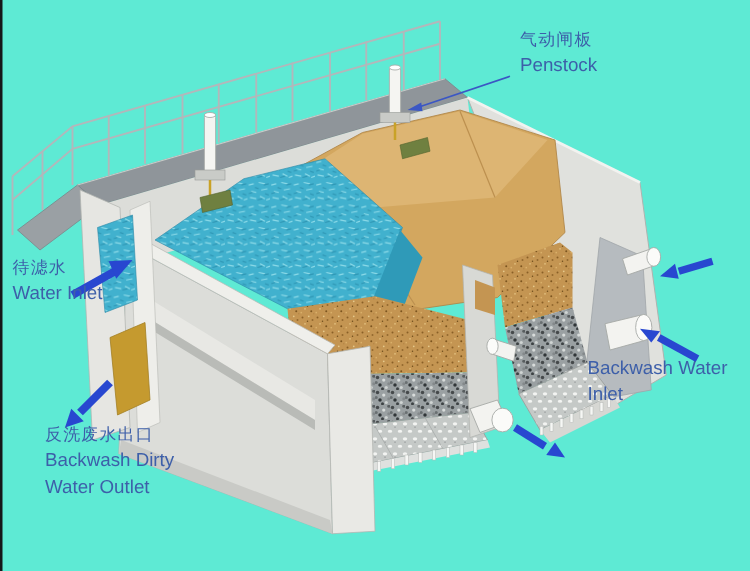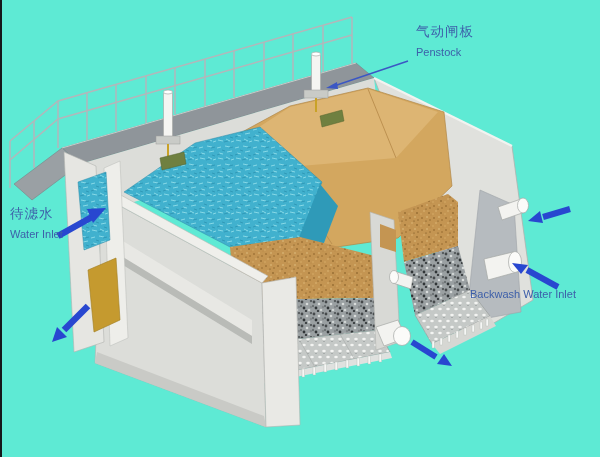--- a/index.html
+++ b/index.html
@@ -2,21 +2,21 @@
 <html><head>
 <meta charset="utf-8">
 <style>
   html,body{margin:0;padding:0;background:#ffffff;}
   .stage{position:relative;width:600px;height:457px;background:#5eead4;overflow:hidden;
          font-family:"Liberation Sans",sans-serif;}
   .stage svg{position:absolute;left:0;top:0;}
   .edge{position:absolute;left:0;top:0;width:2px;height:457px;background:#15181b;}
   .lbl{position:absolute;color:#3d5fa9;}
   .lbl .zh{font-size:13.5px;line-height:20px;letter-spacing:1px;}
-  .lbl .en{font-size:11px;line-height:21px;}
+  .lbl .en{font-size:15px;line-height:21px;}
 </style>
 </head>
 <body>
 
 <div class="stage">
 
 <svg width="600" height="457" viewBox="0 0 600 457">
   <defs>
     <pattern id="waterPat" width="18" height="18" patternUnits="userSpaceOnUse">
       <rect width="18" height="18" fill="#41b1ce"></rect>
@@ -199,20 +199,25 @@
 <div class="lbl" style="left:416px;top:22px">
   <div class="zh">气动闸板</div>
   <div class="en">Penstock</div>
 </div>
 
 <div class="lbl" style="left:10px;top:204px">
   <div class="zh">待滤水</div>
   <div class="en">Water Inlet</div>
 </div>
 
+<div class="lbl" style="left:36px;top:338px">
+  <div class="zh">反洗废水出口</div>
+  <div class="en">Backwash Dirty</div>
+  <div class="en">Water Outlet</div>
+</div>
 
 
 <div class="lbl" style="left:470px;top:284px">
   <div class="en">Backwash Water Inlet</div>
 </div>
 
 
 <div class="edge"></div>
 </div>
 

